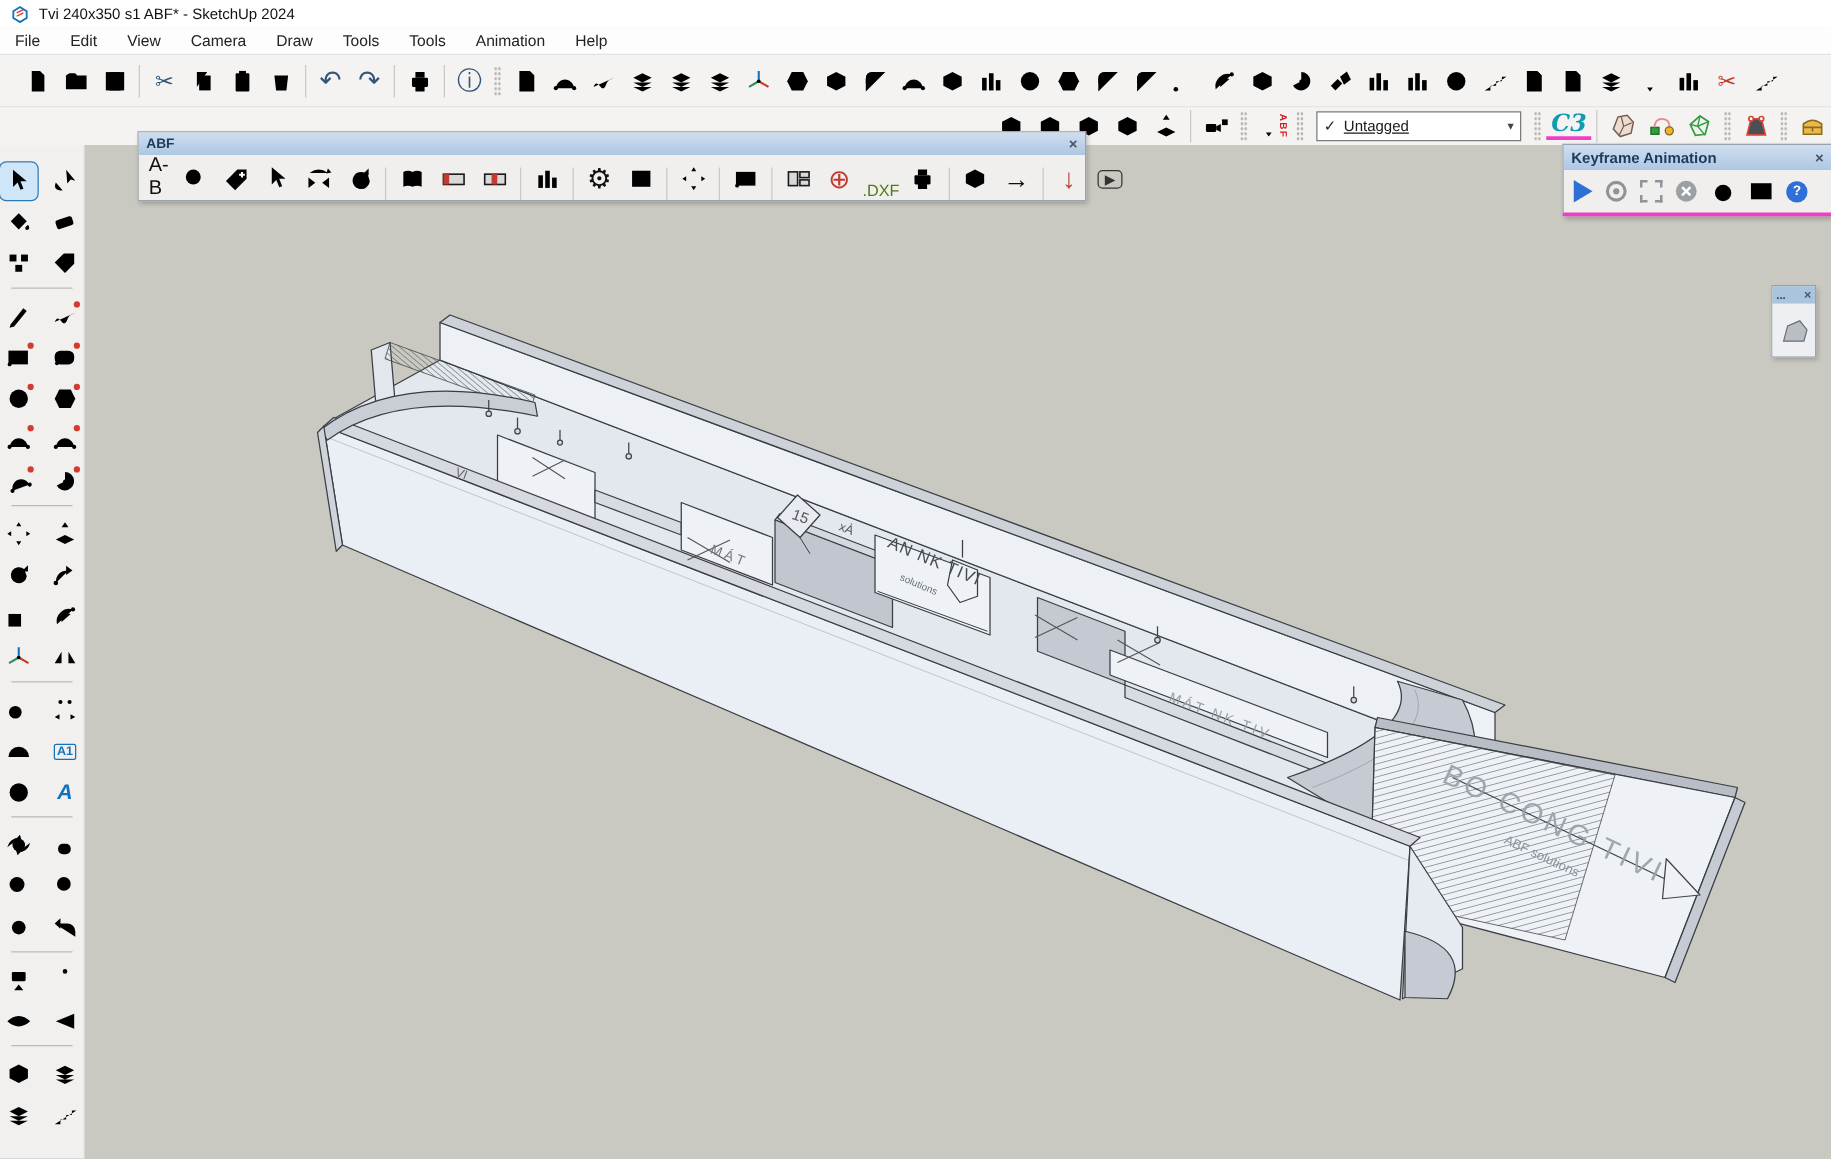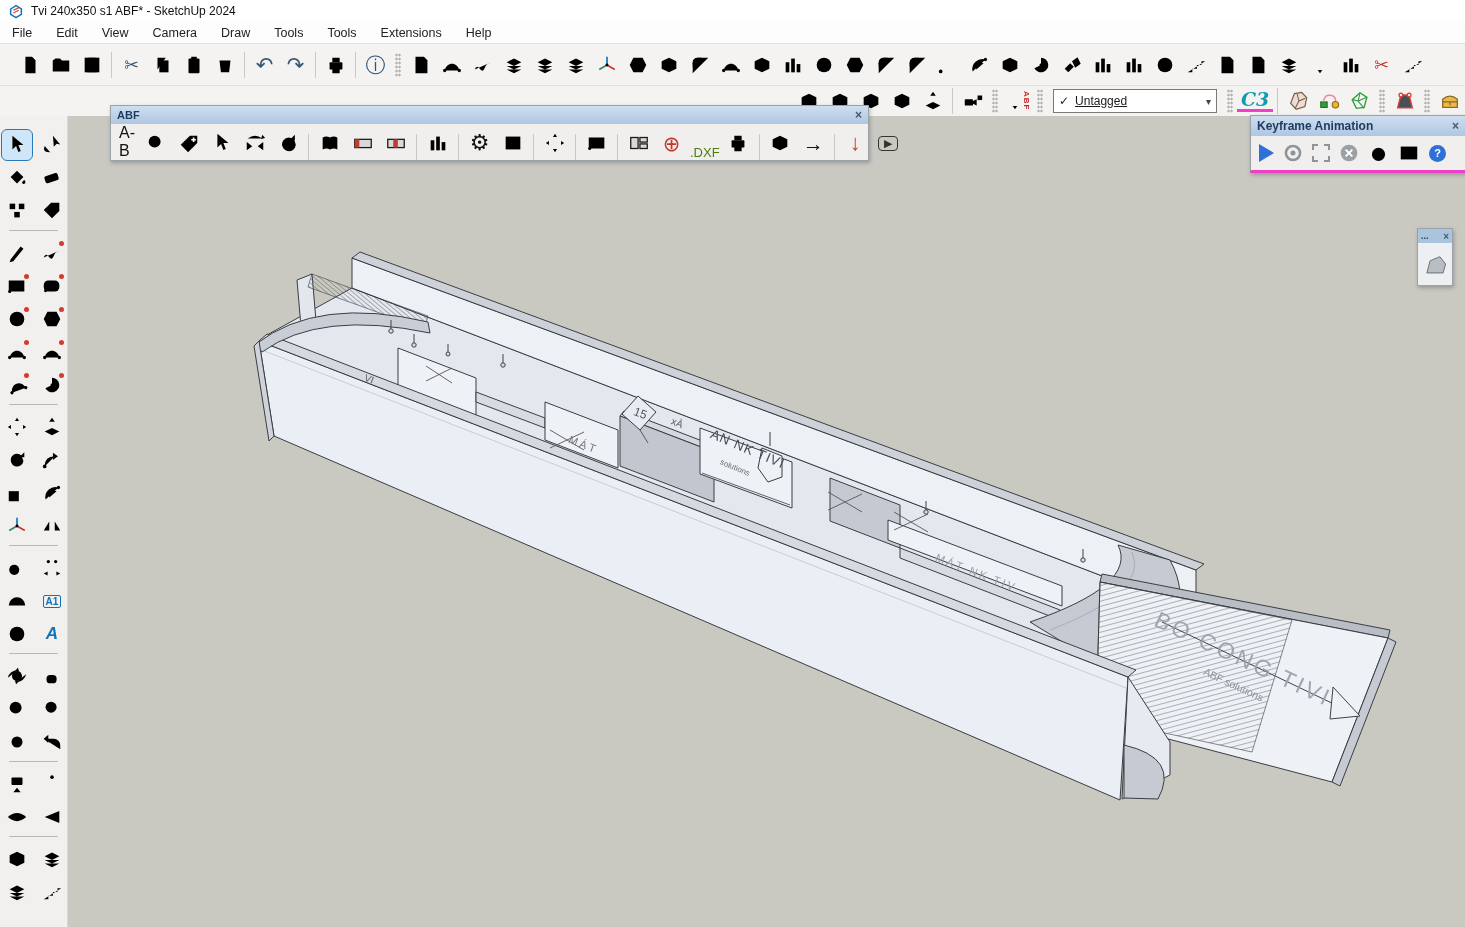--- a/index.html
+++ b/index.html
@@ -56,21 +56,21 @@
   .kf-dash{width:14px;height:14px;border:2px dashed #8f9499;}
   .kf-help{width:17px;height:17px;border-radius:50%;background:#2f6fd8;color:#fff;font-size:11px;
            font-weight:bold;display:flex;align-items:center;justify-content:center;}
   #mini{left:1417px;top:228px;width:34px;z-index:20;}
   #mini .ptitle{height:14px;background:#aac4de;font-size:9px;padding:0 3px;}
   #mini .ptitle .x{font-size:10px;}
   #mini .body{height:42px;display:flex;align-items:center;justify-content:center;background:#edeff2;}
   
   #lt{position:absolute;left:0;top:116px;width:68px;bottom:0;background:#f1f0ef;
       border-right:1px solid #d9d8d7;padding-top:14px;box-sizing:border-box;}
-  .lrow{display:flex;justify-content:flex-end;gap:5px;margin-bottom:3px;}
+  .lrow{display:flex;justify-content:space-between;gap:5px;margin-bottom:3px;}
   .ltbtn{width:30px;height:30px;display:flex;align-items:center;justify-content:center;
          color:#1273b8;position:relative;border-radius:5px;}
   .ltbtn.active{background:#cfe6f8;outline:1.5px solid #2a7ab8;}
   .ltbtn .dot{position:absolute;right:3px;top:3px;width:5px;height:5px;border-radius:50%;background:#d43b2f;}
   .ldiv{height:1px;background:#b9b9b9;margin:4px 9px 7px 9px;}
   .gbox{font-size:10px;font-weight:bold;color:#1273b8;border:1.5px solid #1273b8;padding:0 2px;border-radius:2px;}
   .bigA{font-size:17px;font-weight:bold;font-style:italic;color:#1273b8;}
   
   #canvas{position:absolute;left:68px;top:116px;width:1397px;height:811px;background:#cac9c1;}
   #canvas svg{display:block;}
@@ -393,21 +393,21 @@
 </div>
 
 <div id="menubar">
   <span>File</span>
   <span>Edit</span>
   <span>View</span>
   <span>Camera</span>
   <span>Draw</span>
   <span>Tools</span>
   <span>Tools</span>
-  <span>Extensions</span>
+  <span>Animation</span>
   <span>Help</span>
 </div>
 
 <div id="row1">
   <span class="tbtn">
         <svg class="ic">
           <use href="#s-doc"></use>
         </svg>
       </span>
   <span class="tbtn">

